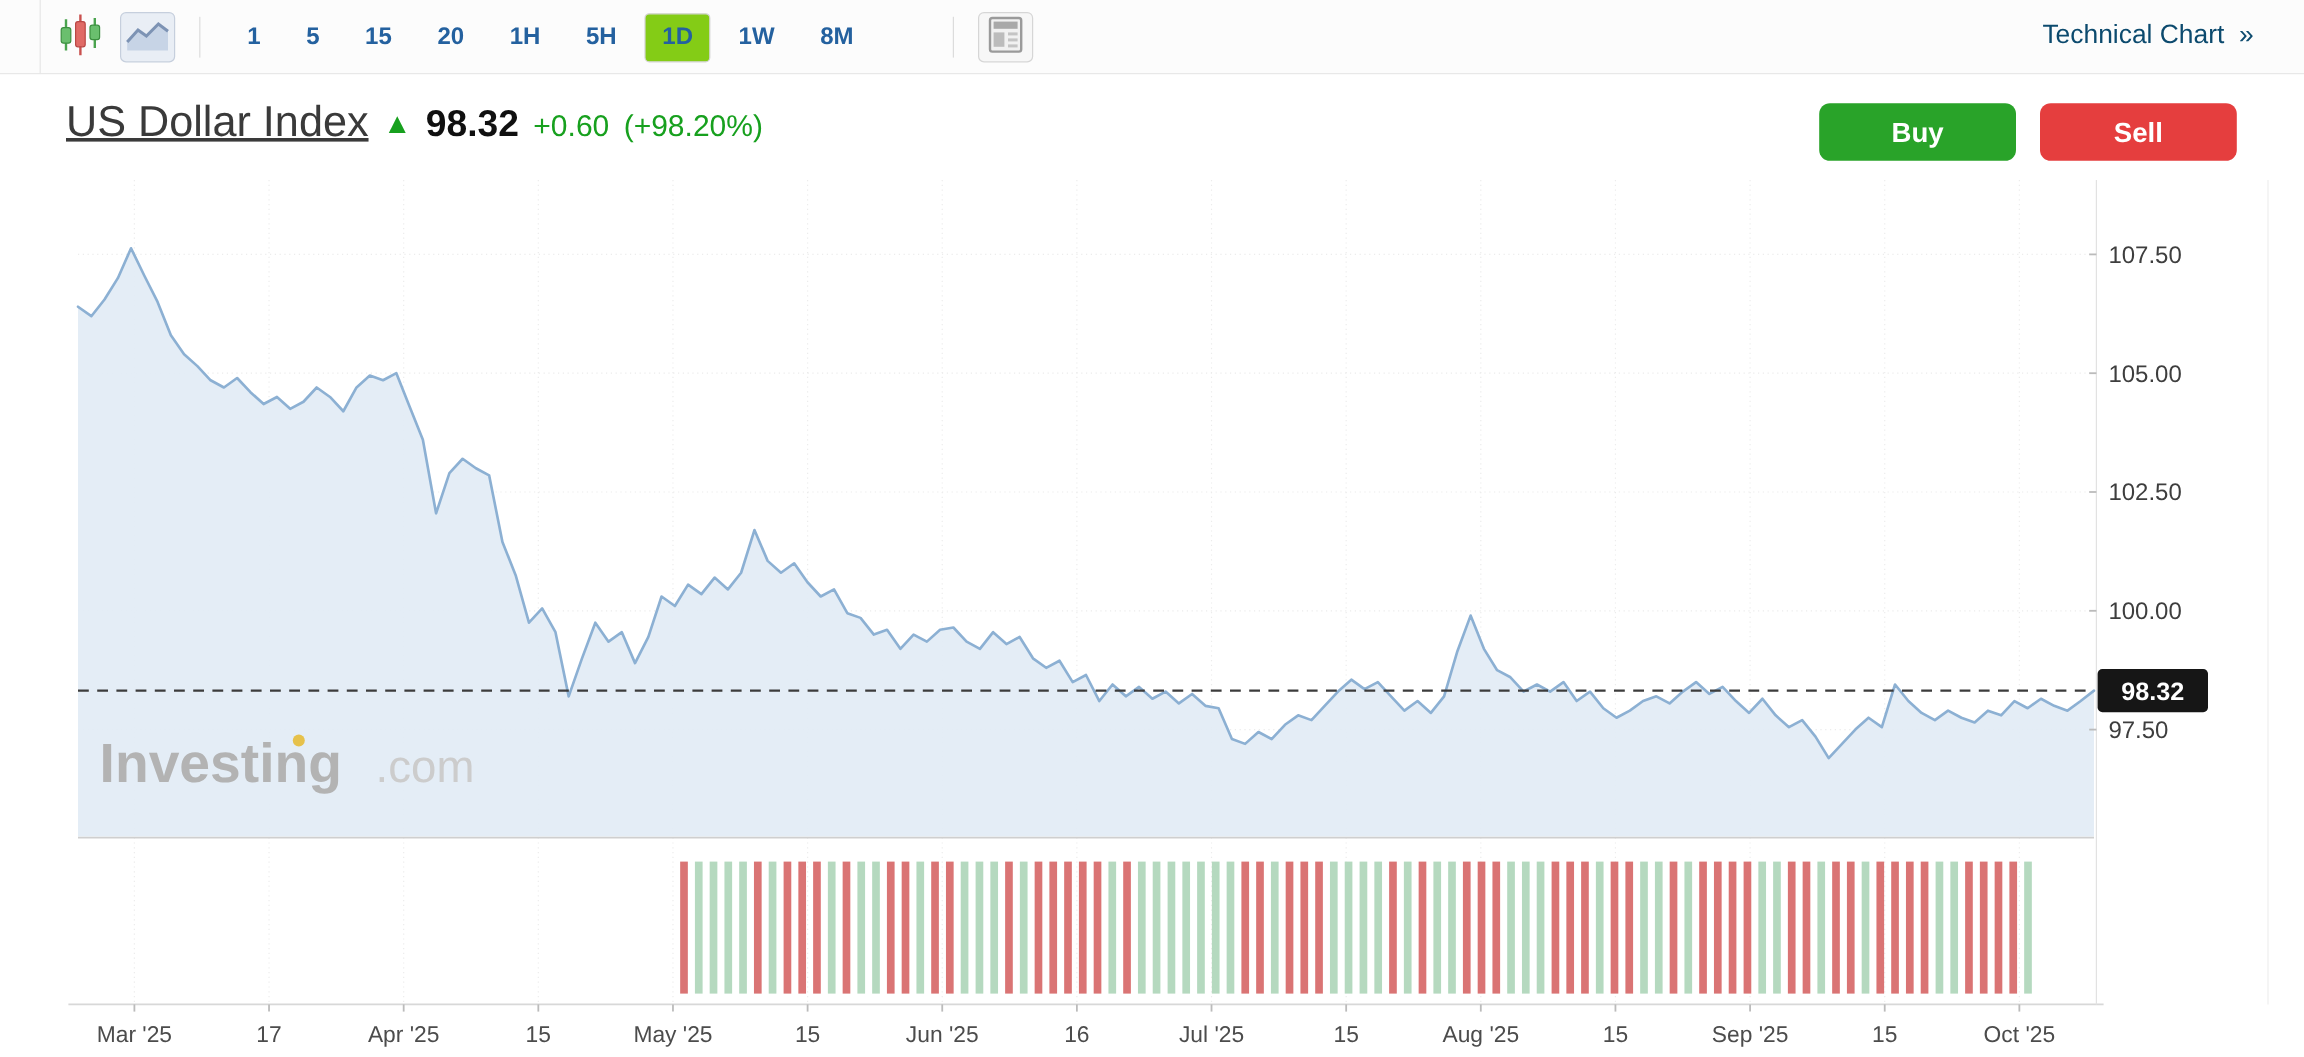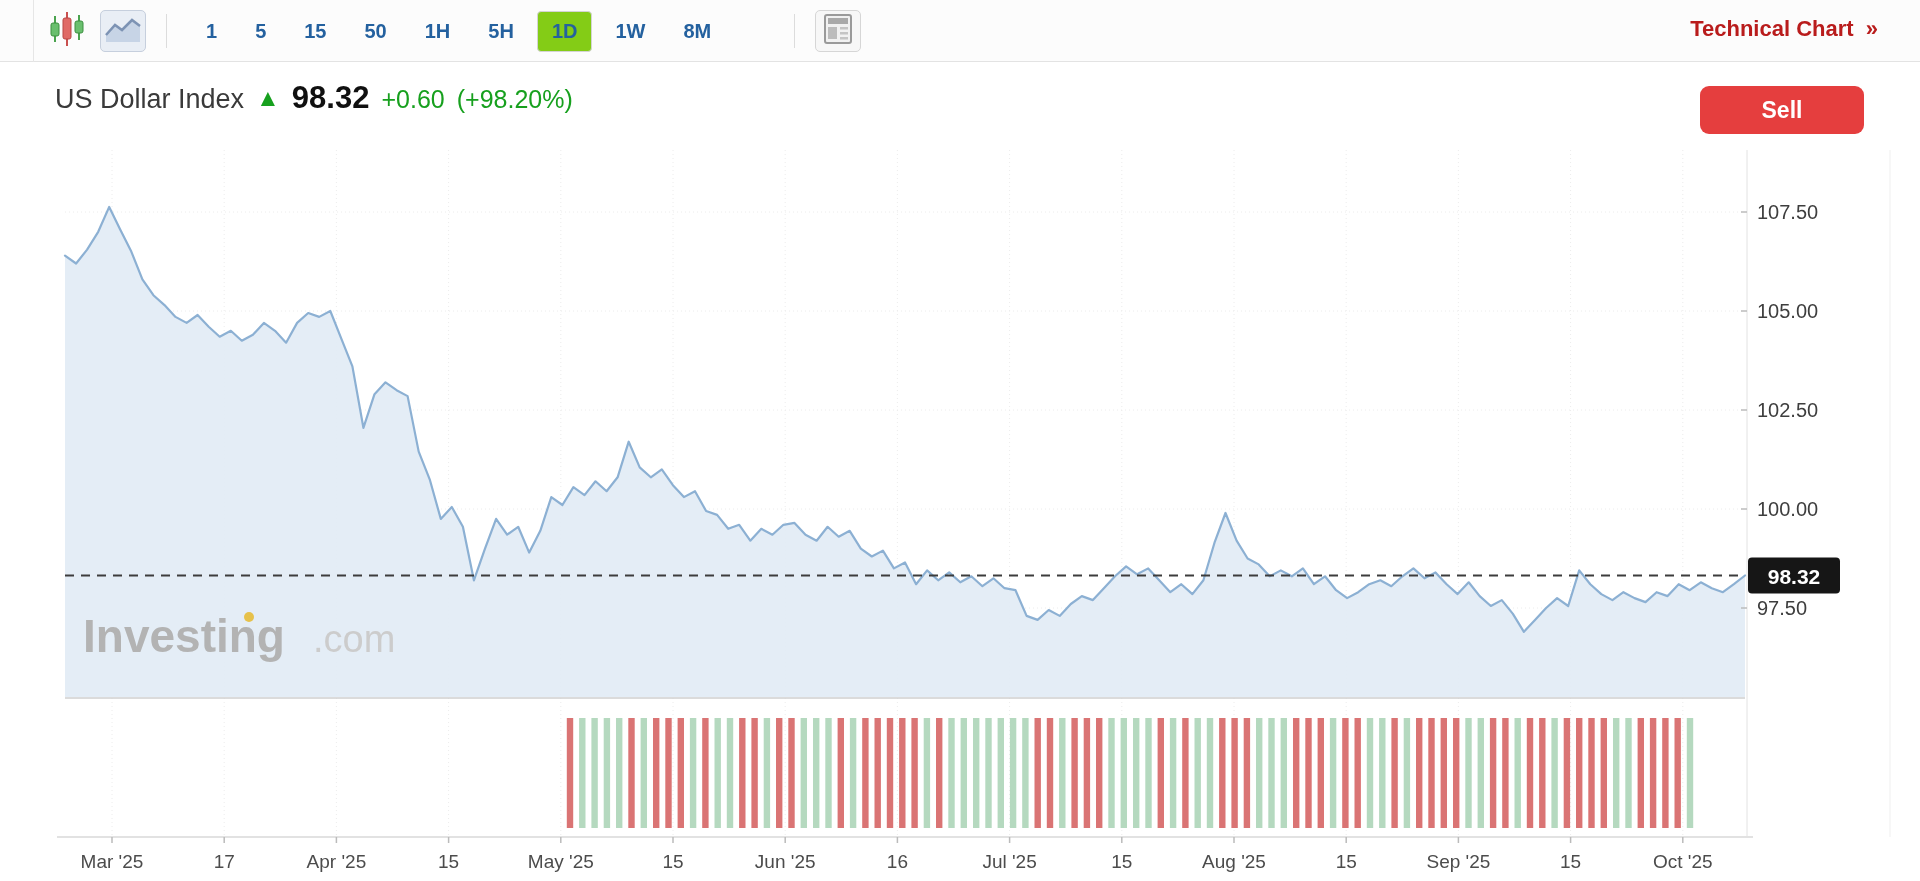--- a/index.html
+++ b/index.html
@@ -13,28 +13,28 @@
   .tool-row { position:absolute; left:44px; top:0; height:62px; display:flex; align-items:center; gap:10px; }
   .icon-btn { width:46px; height:42px; display:flex; align-items:center; justify-content:center;
               border-radius:5px; cursor:pointer; }
   .icon-btn.selected { background:#e9eef5; border:1px solid #c6cfdd; }
   .icon-btn.boxed { border:1px solid #d6d6d6; background:#f7f7f7; }
   .vdivider { width:1px; height:34px; background:#dcdcdc; margin:0 10px; }
   .tf-row { display:flex; align-items:center; }
   .tf-btn { color:#24619f; font-weight:bold; font-size:20px; padding:8px 14px; margin:0 4px;
             border:1px solid transparent; border-radius:4px; cursor:pointer; }
   .tf-btn.selected { border:1px solid #d4d4d4; background:#84cc16; }
-  .tech-link { position:absolute; right:42px; top:16px; color:#b91c1c; font-weight:bold;
+  .tech-link { position:absolute; right:42px; top:16px; color:#0c4a6e; font-weight:normal;
                font-size:22px; cursor:pointer; }
   .tech-link .chev { font-size:22px; margin-left:6px; }
 
   
   .header-row { position:absolute; left:0; top:62px; width:1920px; height:78px; background:#fff; }
   .title-group { position:absolute; left:55px; top:18px; display:flex; align-items:baseline; gap:12px; }
-  .instr-title { font-size:27px; color:#3a3a3a; }
+  .instr-title { font-size:36px; color:#3a3a3a;text-decoration:underline; }
   .up-arrow { color:#17a01e; font-size:24px; position:relative; top:-2px; }
   .price-main { font-size:31px; font-weight:bold; color:#101010; }
   .price-change, .price-change-pct { font-size:25px; font-weight:normal; color:#17a01e; }
   .trade-btns { position:absolute; right:56px; top:24px; display:flex; gap:20px; }
   .trade-btn { width:164px; height:48px; border:none; border-radius:9px; color:#fff;
                font-weight:bold; font-size:23px; font-family:inherit; cursor:pointer; }
   .buy-btn { background:#29a329; }
   .sell-btn { background:#e53e3e; }
 
   
@@ -65,21 +65,21 @@
           <path d="M3 22 L12 12 L19 17 L29 7 L37 13 L37 29 L3 29 Z" fill="#c7d4e6"></path>
           <path d="M3 22 L12 12 L19 17 L29 7 L37 13" fill="none" stroke="#7d93b4" stroke-width="2.5"></path>
         </svg>
       </span>
     </div>
     <div class="vdivider"></div>
     <div class="tf-row" id="tf-row">
         <div class="tf-btn">1</div>
         <div class="tf-btn">5</div>
         <div class="tf-btn">15</div>
-        <div class="tf-btn">50</div>
+        <div class="tf-btn">20</div>
         <div class="tf-btn">1H</div>
         <div class="tf-btn">5H</div>
         <div class="tf-btn selected">1D</div>
         <div class="tf-btn">1W</div>
         <div class="tf-btn">8M</div>
       </div>
     <div class="vdivider" style="margin-left:54px;"></div>
     <div class="icon-btn boxed">
       <span>
         <svg width="30" height="32" viewBox="0 0 30 32">
@@ -101,20 +101,21 @@
 
 <div class="header-row">
   <div class="title-group">
     <span class="instr-title">US Dollar Index</span>
     <span class="up-arrow">▲</span>
     <span class="price-main">98.32</span>
     <span class="price-change">+0.60</span>
     <span class="price-change-pct">(+98.20%)</span>
   </div>
   <div class="trade-btns">
+    <button class="trade-btn buy-btn">Buy</button>
     <button class="trade-btn sell-btn">Sell</button>
   </div>
 </div>
 
 <div class="chart-wrap">
   <svg id="chart-svg" width="1885" height="741" viewBox="0 0 1885 741">
       <line x1="77" y1="10" x2="77" y2="697" stroke="#ececec" stroke-width="1" stroke-dasharray="1 3"></line>
       <line x1="189.2" y1="10" x2="189.2" y2="697" stroke="#ececec" stroke-width="1" stroke-dasharray="1 3"></line>
       <line x1="301.4" y1="10" x2="301.4" y2="697" stroke="#ececec" stroke-width="1" stroke-dasharray="1 3"></line>
       <line x1="413.6" y1="10" x2="413.6" y2="697" stroke="#ececec" stroke-width="1" stroke-dasharray="1 3"></line>

